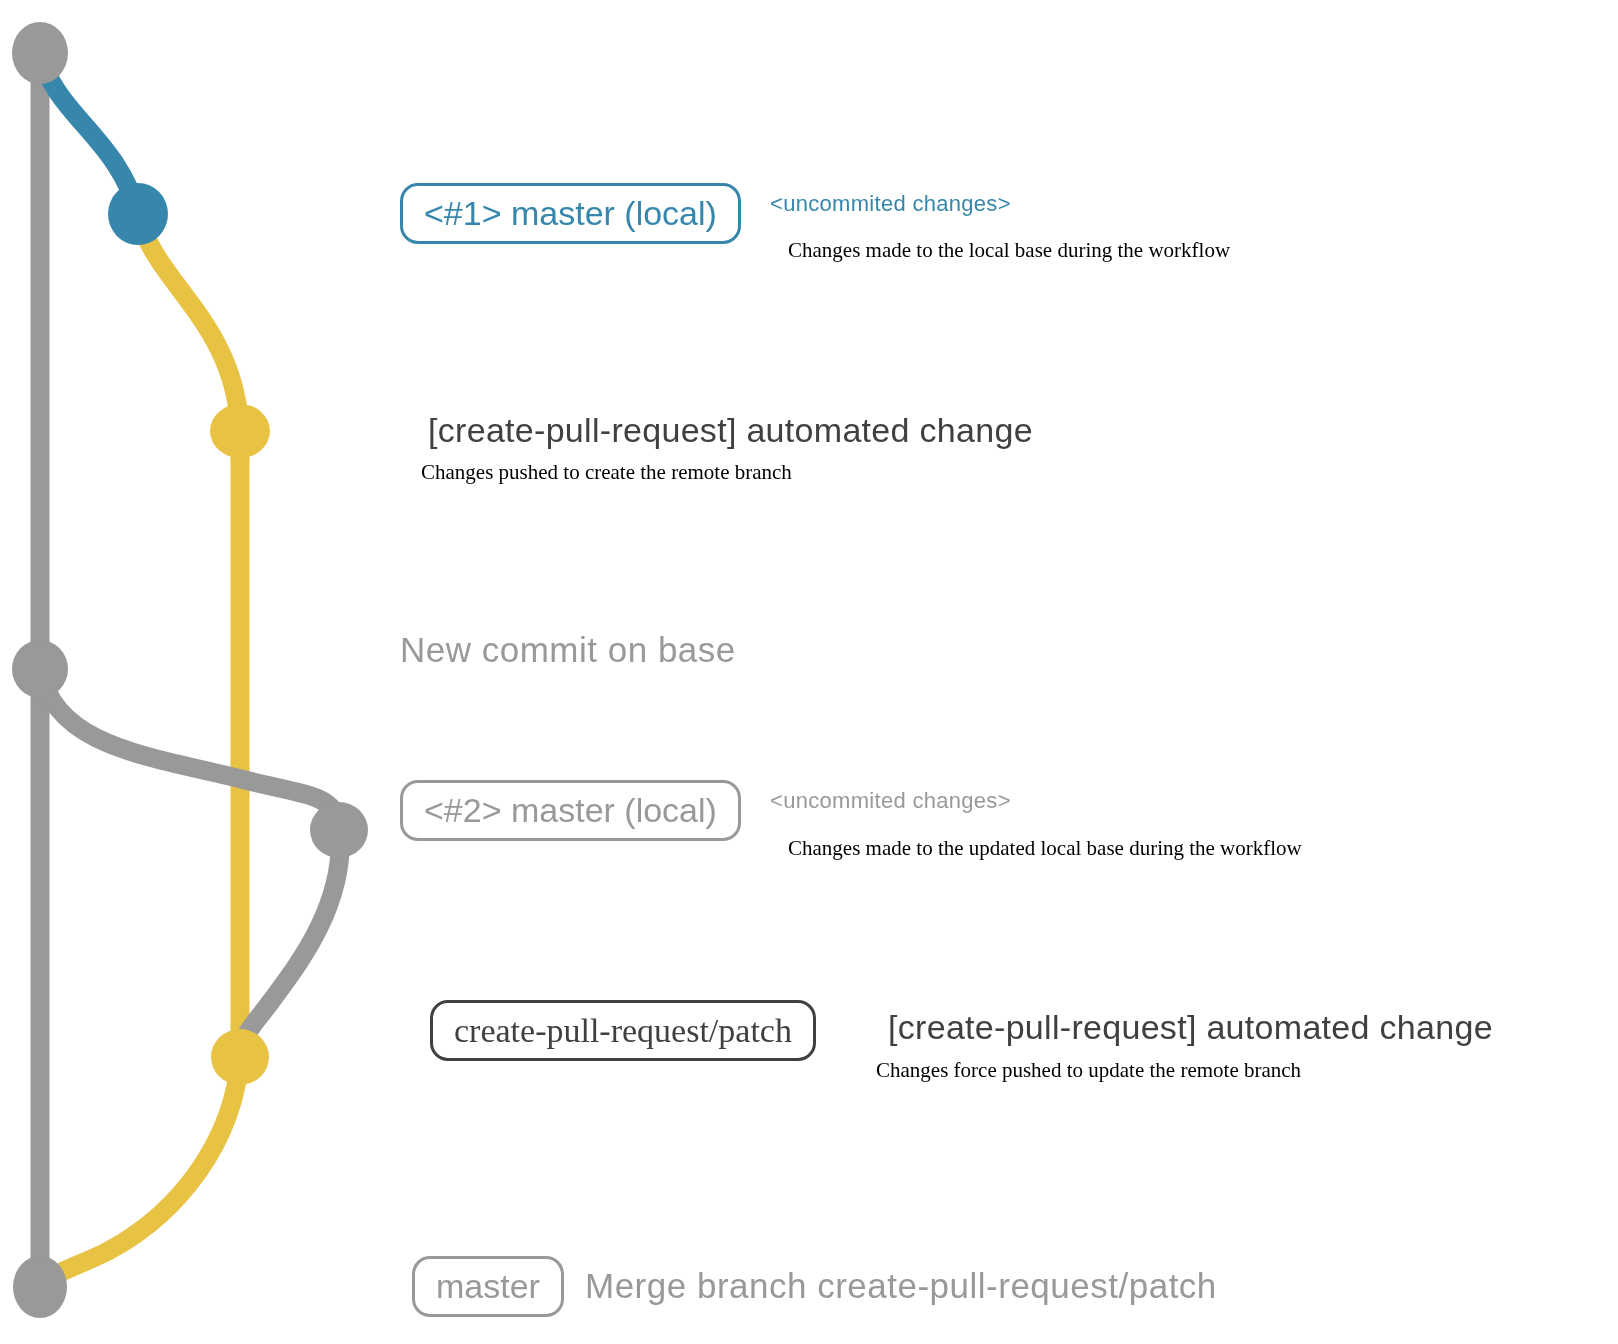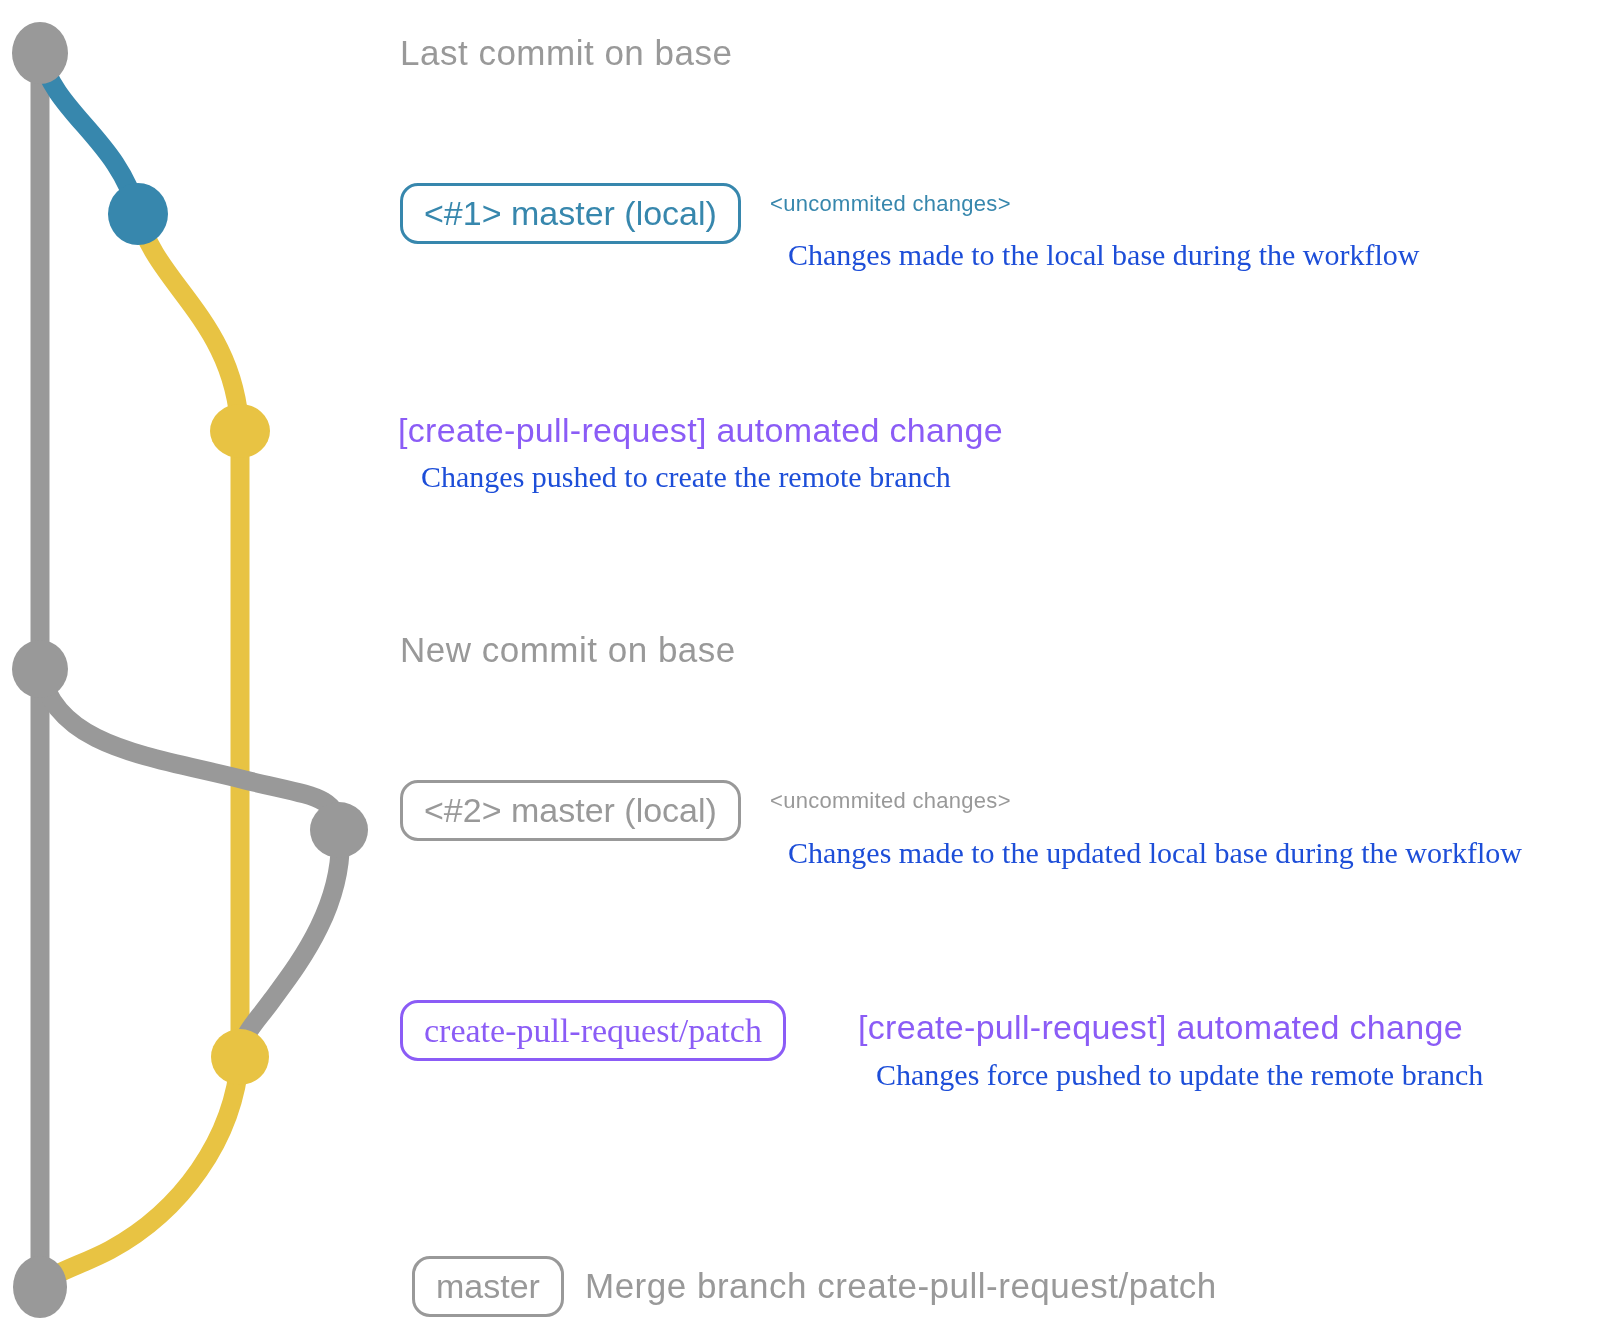--- a/index.html
+++ b/index.html
@@ -22,42 +22,42 @@
     position: absolute;
     left: 0;
     top: 0;
   }
   .ann {
     position: absolute;
     white-space: nowrap;
   }
   .gray-text   { color: #999999; }
   .blue-text   { color: #3787ad; text-align: right; }
-  .yellow-text { color: #8b5cf6; }
+  .yellow-text { color: #404040; margin-left: 30px; }
   .plain-label {
     font-size: 35px;
     letter-spacing: 0.5px;
   }
   .badge {
     display: inline-block;
     font-size: 34px;
     line-height: 37px;
     padding: 9px 21px;
     border: 3px solid currentColor;
     border-radius: 18px;
     background: #ffffff;
   }
   .headline {
     font-size: 22px;
     letter-spacing: 0.3px;
   }
   .description {
     font-family: "Liberation Serif", serif;
-    font-size: 30px;
-    color: #1d4ed8;
+    font-size: 21px;
+    color: #000000;
   }
 </style>
 </head>
 <body>
 
 <div class="canvas">
 
   <svg class="graph" width="420" height="1344" viewBox="0 0 420 1344">
 
     <path d="M 40 53 L 40 1287" stroke="#999999" stroke-width="19" fill="none"></path>
@@ -74,21 +74,20 @@
 
     <ellipse cx="40" cy="53" rx="28" ry="31" fill="#999999"></ellipse>
     <ellipse cx="40" cy="669" rx="28" ry="29" fill="#999999"></ellipse>
     <ellipse cx="339" cy="830" rx="29" ry="28" fill="#999999"></ellipse>
     <ellipse cx="138" cy="214" rx="30" ry="31" fill="#3787ad"></ellipse>
     <ellipse cx="240" cy="431" rx="30" ry="27" fill="#e8c343"></ellipse>
     <ellipse cx="240" cy="1057" rx="29" ry="28" fill="#e8c343"></ellipse>
     <ellipse cx="40" cy="1287" rx="27" ry="31" fill="#999999"></ellipse>
   </svg>
 
-  <div class="ann plain-label gray-text" style="left:400px; top:33px;">Last commit on base</div>
 
   <div class="ann badge blue-text" style="left:400px; top:183px;">&lt;#1&gt; master (local)</div>
   <div class="ann headline blue-text" style="left:770px; top:191px;">&lt;uncommited changes&gt;</div>
   <div class="ann description" style="left:788px; top:238px;">Changes made to the local base during the workflow</div>
 
   <div class="ann headline yellow-text" style="left:398px; top:411px; font-size:34px;">[create-pull-request] automated change</div>
   <div class="ann description" style="left:421px; top:460px;">Changes pushed to create the remote branch</div>
 
   <div class="ann plain-label gray-text" style="left:400px; top:630px;">New commit on base</div>
 

